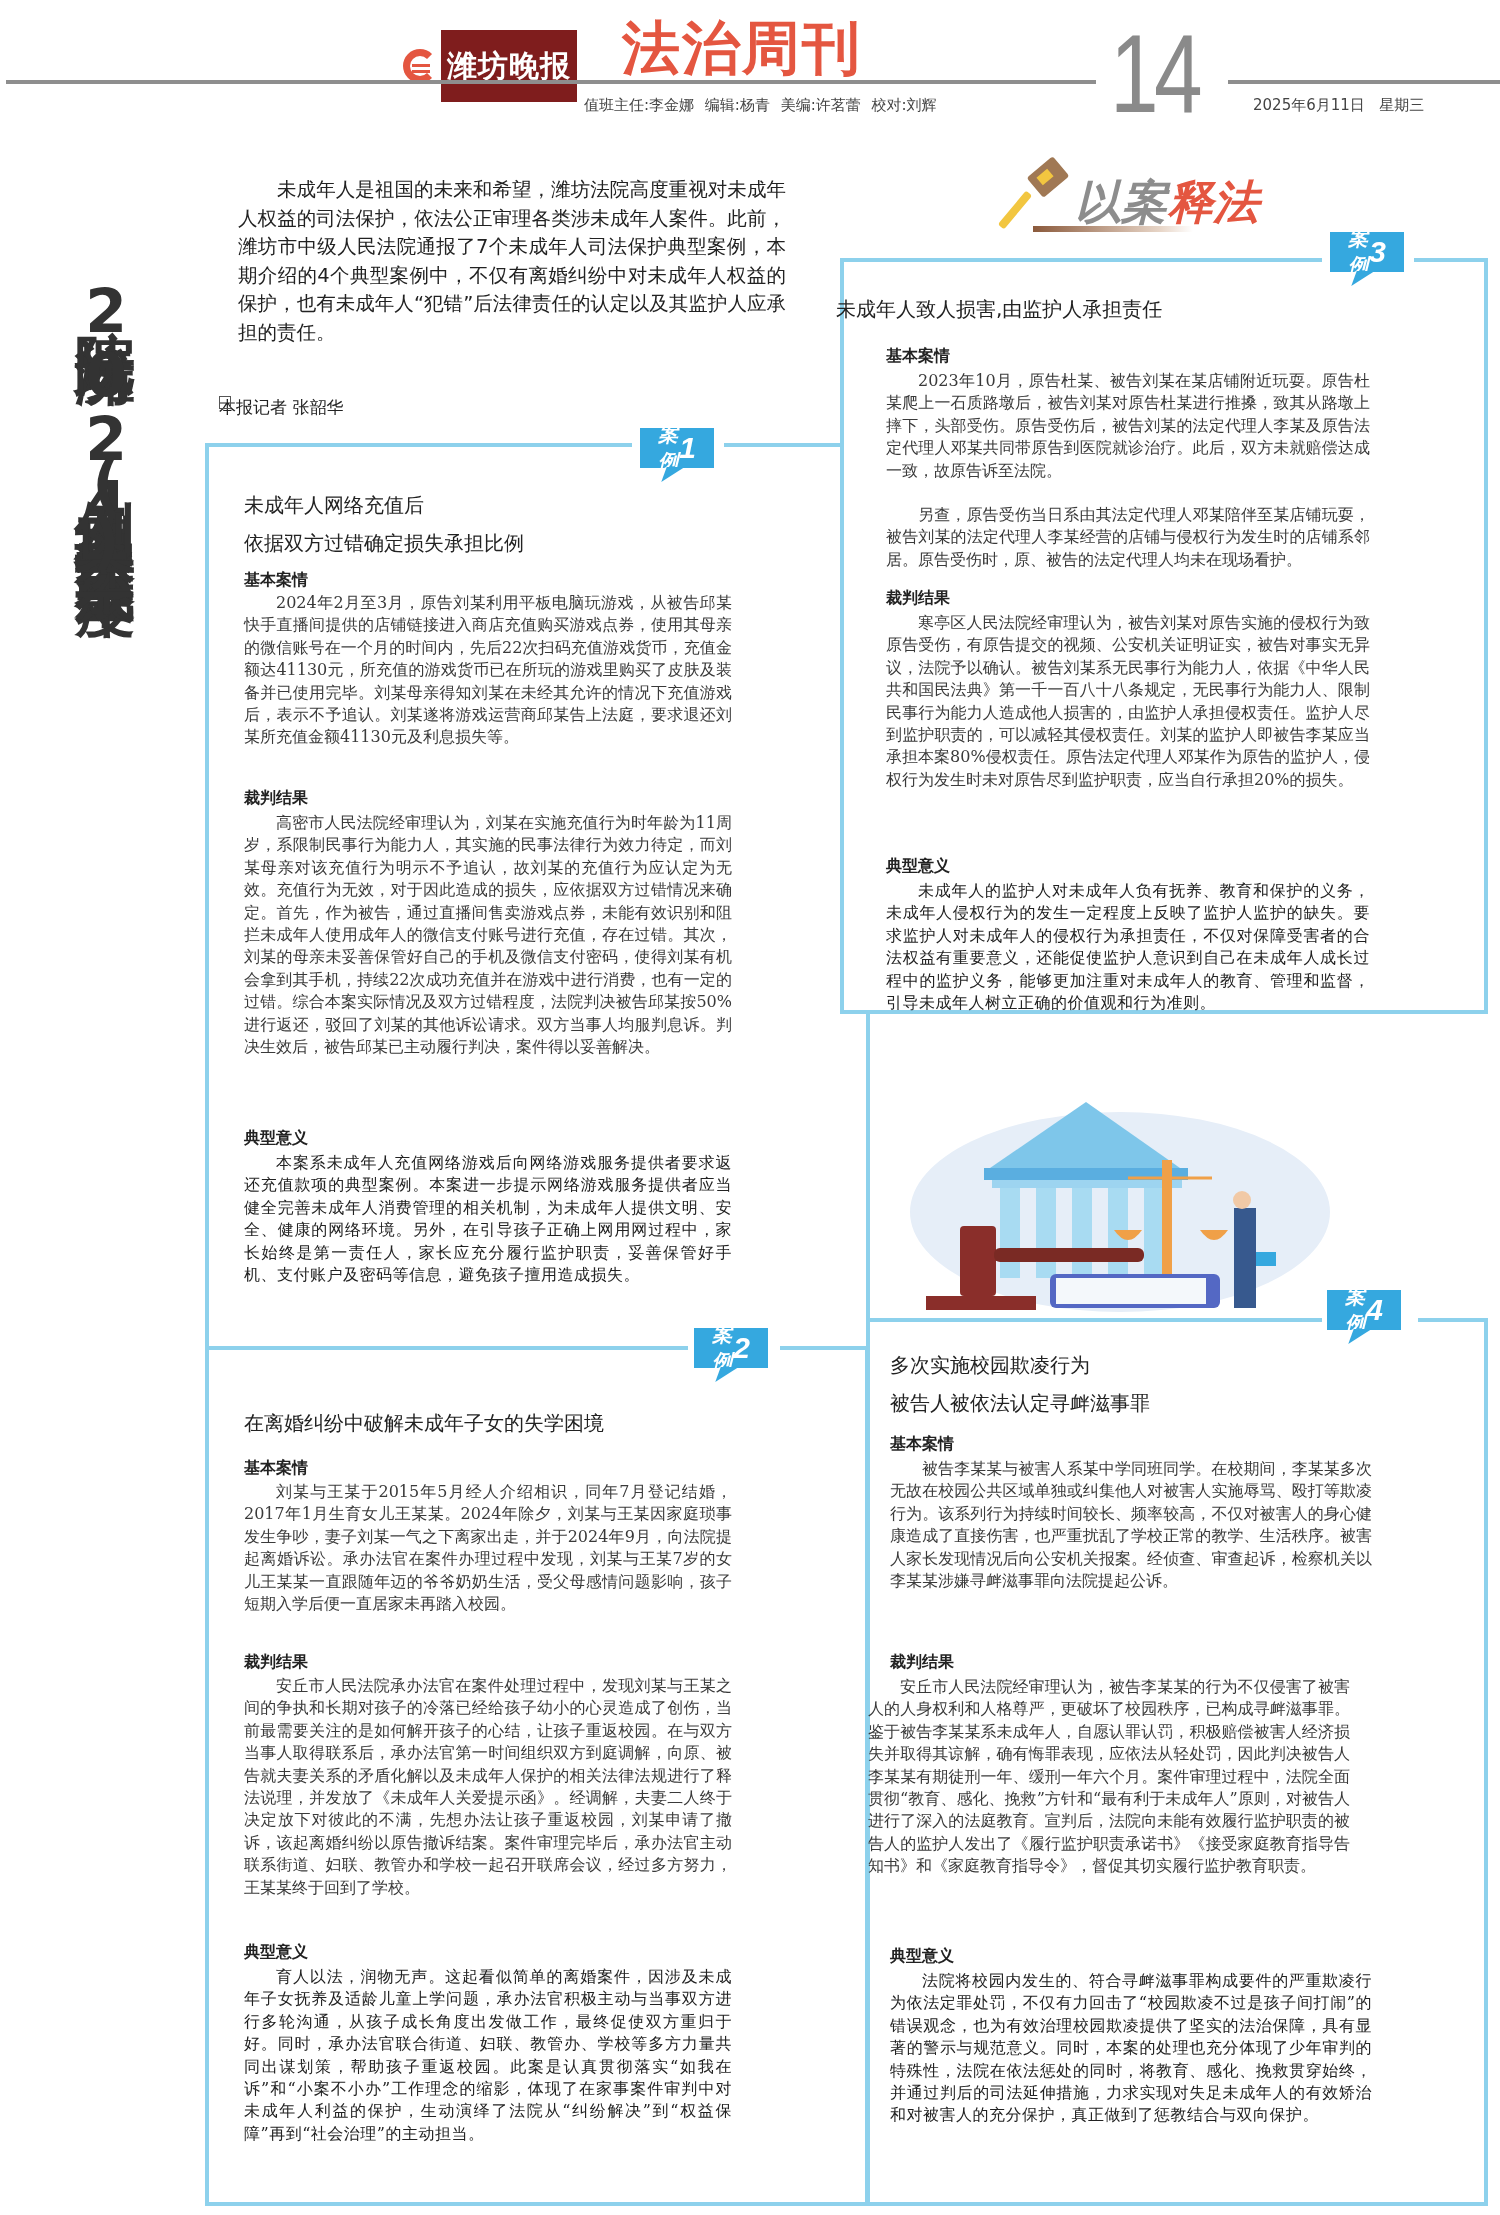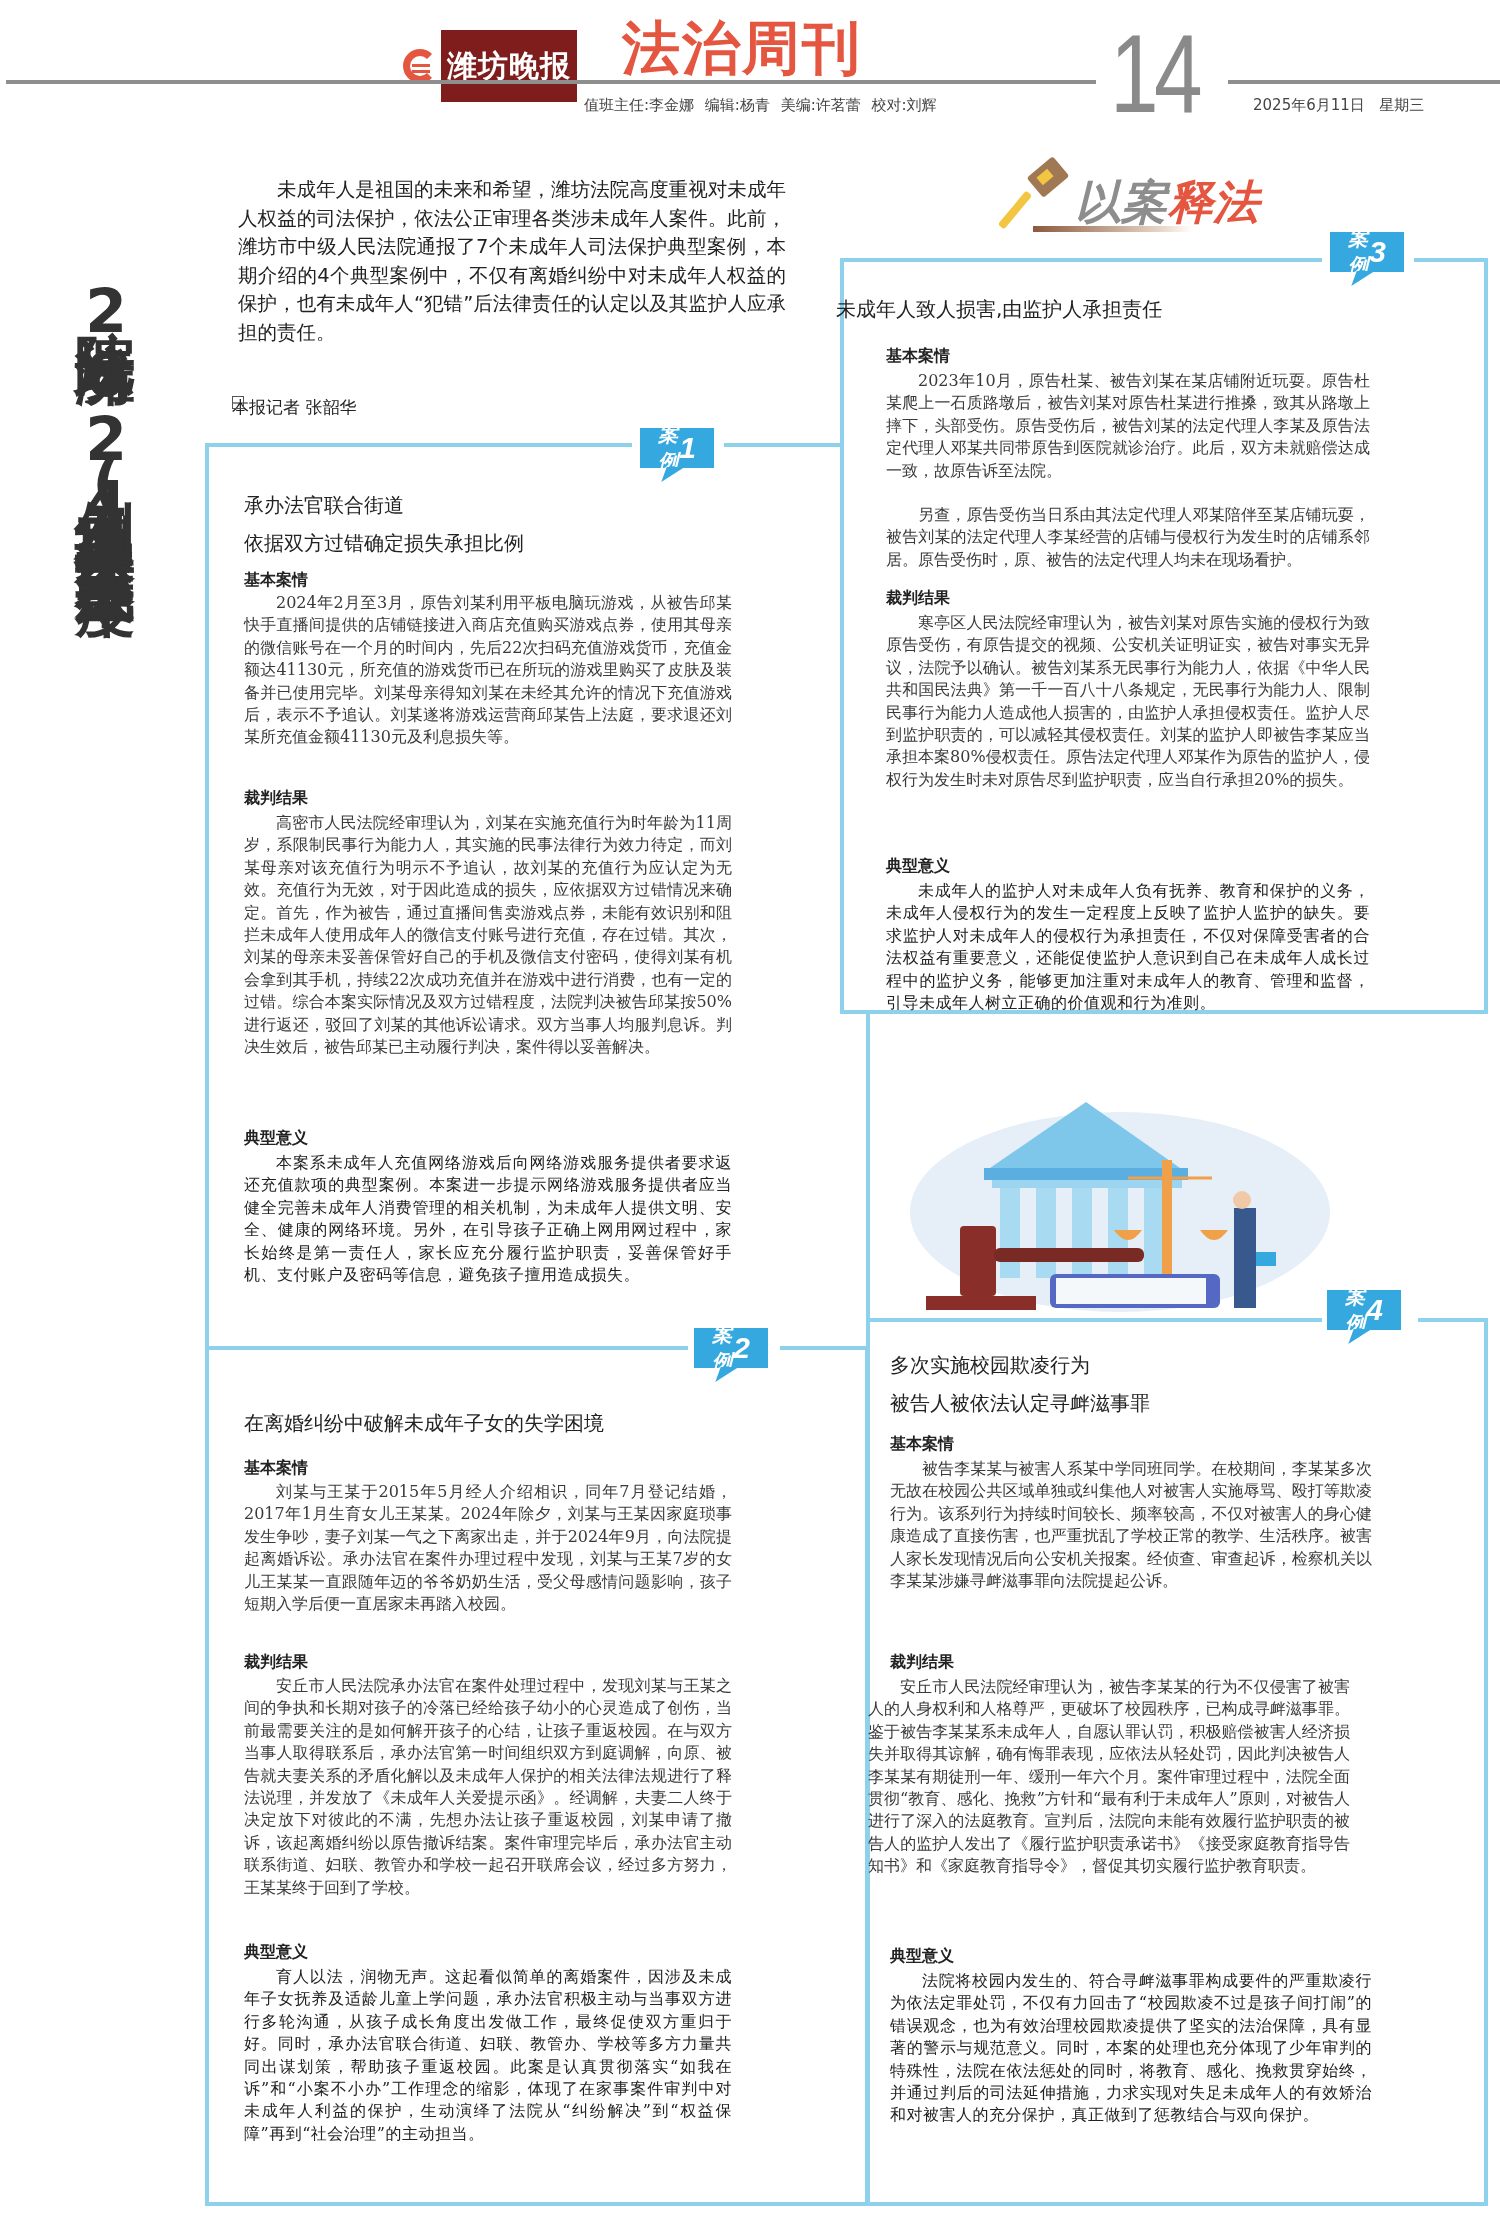--- a/index.html
+++ b/index.html
@@ -18,21 +18,21 @@
   .page-num { left: 1110px; top: 18px; font-size: 112px; color: #8a8a8a; font-family: "Liberation Sans", sans-serif; letter-spacing: -6px; transform: scaleX(0.78); transform-origin: left top; line-height: 1; }
   .credits { left: 584px; top: 96px; font-size: 15px; color: #444; word-spacing: 6px; }
   .dateline { left: 1253px; top: 96px; font-size: 15px; color: #444; }
 
   
   .v-title { left: 66px; top: 300px; width: 80px; font-size: 60px; font-weight: bold; color: #333;
              writing-mode: vertical-rl; text-orientation: upright; line-height: 80px; letter-spacing: -6px; }
 
   
   .intro { left: 230px; top: 176px; width: 548px; font-size: 19.5px; line-height: 28.5px; color: #222; text-indent: 2em; text-align: justify; margin-left: 8px; }
-  .byline { left: 232px; top: 396px; font-size: 17px; color: #222; }
+  .byline { left: 219px; top: 396px; font-size: 17px; color: #222; }
   .byline .box { display: inline-block; width: 12px; height: 13px; border: 1px solid #555; margin-right: 2px; vertical-align: -1px; }
 
   
   .seclogo { left: 1005px; top: 158px; display: flex; align-items: flex-end; }
   .gavel { width: 68px; height: 72px; position: relative; }
   .gavel .head { position: absolute; left: 26px; top: 6px; width: 34px; height: 26px; background: #a07854; transform: rotate(-40deg); border-radius: 3px; }
   .gavel .band { position: absolute; left: 33px; top: 14px; width: 14px; height: 10px; background: #f2c640; transform: rotate(-40deg); }
   .gavel .handle { position: absolute; left: 6px; top: 30px; width: 8px; height: 44px; background: #f2c640; transform: rotate(40deg); border-radius: 3px; }
   .gavel .base { position: absolute; left: 28px; top: 68px; width: 160px; height: 6px; background: linear-gradient(90deg,#8b5a3c,#e8d6c8 80%,transparent); }
   .sec-text { font-size: 46px; font-weight: bold; font-style: italic; line-height: 56px; margin-left: 2px; }
@@ -91,21 +91,21 @@
     <span class="g">以案</span><span class="r">释法</span>
   </div>
 </div>
 
 <div class="box" style="left:205px; top:443px; width:636px; height:905px; border-right:none; border-bottom:none;"></div>
 <div class="badge-gap" style="left:632px; top:441px; width:92px;"></div>
 <div class="badge" style="left:640px; top:428px;">
   <span class="bl">案例</span>
     <span class="bn">1</span>
 </div>
-<div class="case-title" style="left:244px; top:486px;">承办法官联合街道</div>
+<div class="case-title" style="left:244px; top:486px;">未成年人网络充值后</div>
 <div class="case-title" style="left:244px; top:524px;">依据双方过错确定损失承担比例</div>
 <div class="section-h" style="left:244px; top:570px;">基本案情</div>
 <p class="para" style="left:244px; top:592px; width:488px;">2024年2月至3月，原告刘某利用平板电脑玩游戏，从被告邱某快手直播间提供的店铺链接进入商店充值购买游戏点券，使用其母亲的微信账号在一个月的时间内，先后22次扫码充值游戏货币，充值金额达41130元，所充值的游戏货币已在所玩的游戏里购买了皮肤及装备并已使用完毕。刘某母亲得知刘某在未经其允许的情况下充值游戏后，表示不予追认。刘某遂将游戏运营商邱某告上法庭，要求退还刘某所充值金额41130元及利息损失等。</p>
 <div class="section-h" style="left:244px; top:788px;">裁判结果</div>
 <p class="para" style="left:244px; top:812px; width:488px;">高密市人民法院经审理认为，刘某在实施充值行为时年龄为11周岁，系限制民事行为能力人，其实施的民事法律行为效力待定，而刘某母亲对该充值行为明示不予追认，故刘某的充值行为应认定为无效。充值行为无效，对于因此造成的损失，应依据双方过错情况来确定。首先，作为被告，通过直播间售卖游戏点券，未能有效识别和阻拦未成年人使用成年人的微信支付账号进行充值，存在过错。其次，刘某的母亲未妥善保管好自己的手机及微信支付密码，使得刘某有机会拿到其手机，持续22次成功充值并在游戏中进行消费，也有一定的过错。综合本案实际情况及双方过错程度，法院判决被告邱某按50%进行返还，驳回了刘某的其他诉讼请求。双方当事人均服判息诉。判决生效后，被告邱某已主动履行判决，案件得以妥善解决。</p>
 <div class="section-h" style="left:244px; top:1128px;">典型意义</div>
 <p class="para kai" style="left:244px; top:1152px; width:488px;">本案系未成年人充值网络游戏后向网络游戏服务提供者要求返还充值款项的典型案例。本案进一步提示网络游戏服务提供者应当健全完善未成年人消费管理的相关机制，为未成年人提供文明、安全、健康的网络环境。另外，在引导孩子正确上网用网过程中，家长始终是第一责任人，家长应充分履行监护职责，妥善保管好手机、支付账户及密码等信息，避免孩子擅用造成损失。</p>
 
 <div class="box" style="left:205px; top:1346px; width:664px; height:860px;"></div>
 <div class="badge-gap" style="left:688px; top:1344px; width:92px;"></div>

